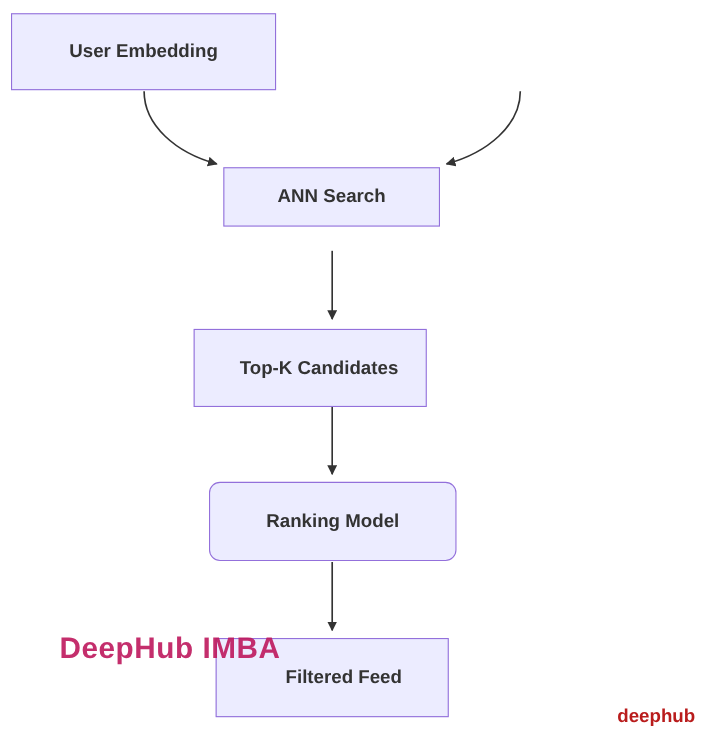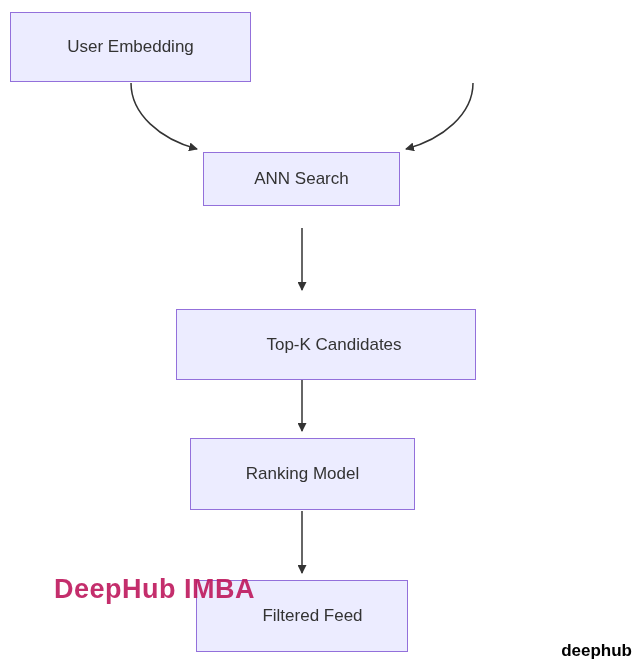--- a/index.html
+++ b/index.html
@@ -27,46 +27,47 @@
     position: absolute;
     background: #ECECFF;
     border: 1px solid #9370DB;
     color: #333333;
     display: flex;
     align-items: center;
     justify-content: center;
     font-size: 17px;
     box-sizing: border-box;
     text-align: center;
+    font-weight: bold;
   }
   .node-user       { left: 10px;  top: 12px;  width: 241px; height: 70px; }
   .node-itemindex  { left: 318px; top: 12px;  width: 310px; height: 70px; }
   .node-ann        { left: 203px; top: 152px; width: 197px; height: 54px; }
-  .node-topk       { left: 176px; top: 309px; width: 300px; height: 71px; padding-left: 16px; }
-  .node-ranking    { left: 190px; top: 438px; width: 225px; height: 72px; }
+  .node-topk       { left: 176px; top: 299px; width: 212px; height: 71px; padding-left: 16px; }
+  .node-ranking    { left: 190px; top: 438px; width: 225px; height: 72px; border-radius: 10px; }
   .node-filtered   { left: 196px; top: 580px; width: 212px; height: 72px; padding-left: 21px; }
   .watermark-left {
     position: absolute;
     left: 54px;
     top: 574px;
     font-size: 27px;
     font-weight: bold;
     color: #be185d;
     opacity: 0.9;
     z-index: 5;
     white-space: nowrap;
     letter-spacing: 0.5px;
   }
   .watermark-br {
     position: absolute;
     right: 8px;
     bottom: 4px;
     font-size: 17px;
     font-weight: bold;
-    color: #000000;
+    color: #b91c1c;
     z-index: 5;
     white-space: nowrap;
     text-align: center;
   }
 </style>
 </head>
 <body>
 
 <div class="canvas">
 

